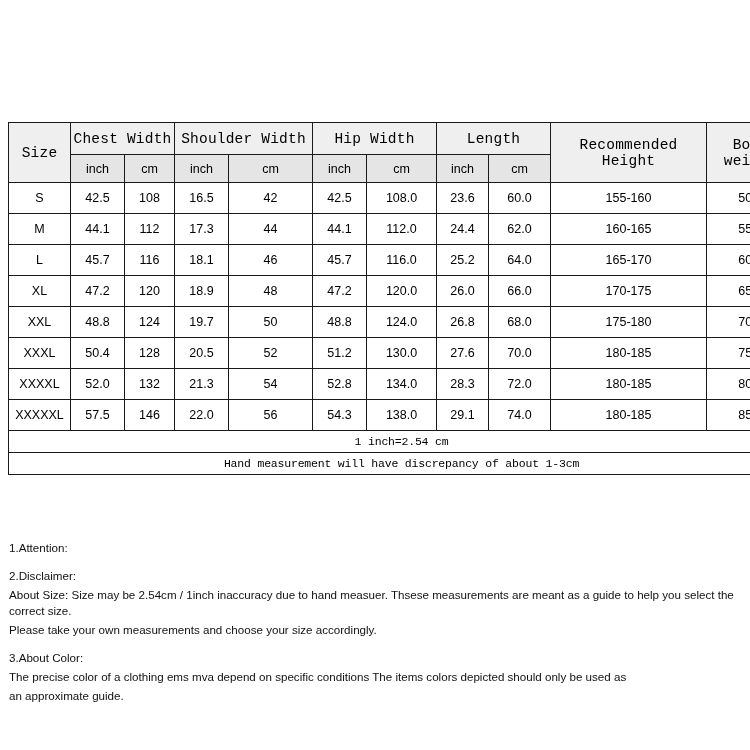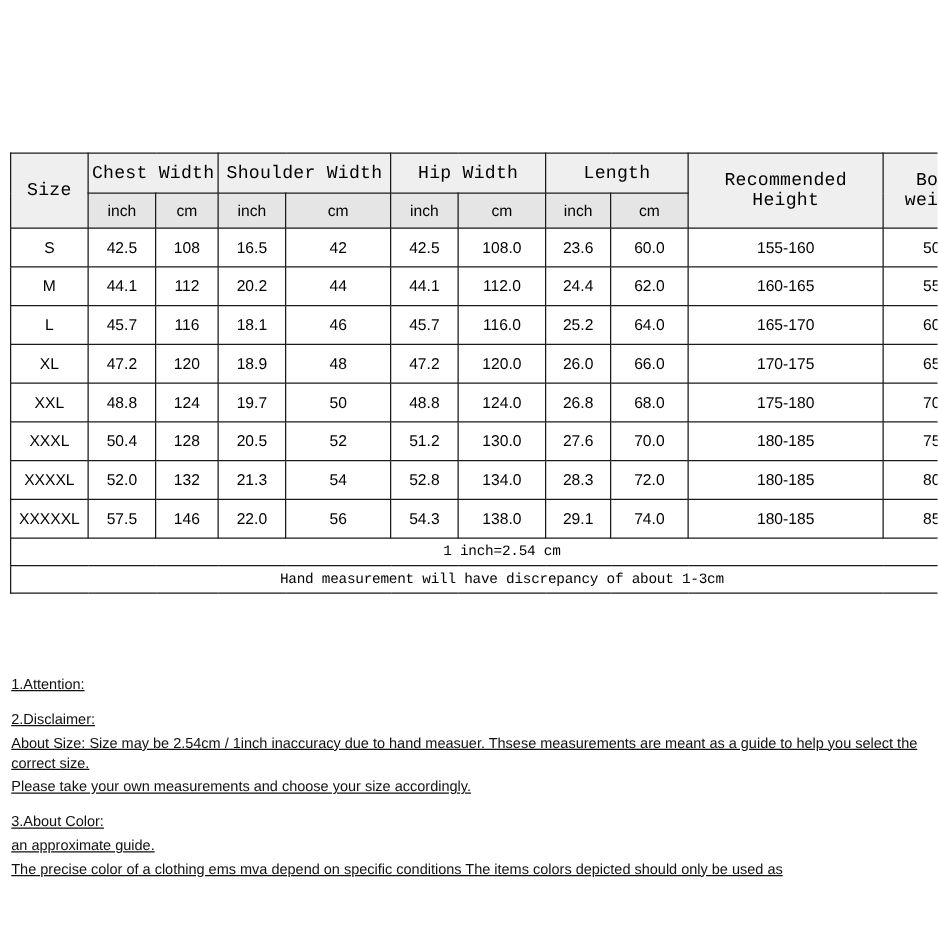--- a/index.html
+++ b/index.html
@@ -65,21 +65,20 @@
     background: #ffffff;
   }
   .notes {
     position: absolute;
     left: 9px;
     top: 540px;
     width: 740px;
     font-size: 11.6px;
     line-height: 1.45;
     color: #111111;
-    text-decoration: underline;
   }
   .notes p { margin: 0 0 2px 0; }
   .notes .gap { height: 9px; }
   
   col.c-size { width: 62px; }
   col.c-in   { width: 54px; }
   col.c-cm   { width: 50px; }
   col.c-in2  { width: 54px; }
   col.c-cm2  { width: 84px; }
   col.c-in3  { width: 54px; }
@@ -140,21 +139,21 @@
           <td>108.0</td>
           <td>23.6</td>
           <td>60.0</td>
           <td>155-160</td>
           <td>50.0</td>
         </tr>
         <tr class="data-row">
           <td class="sizecell">M</td>
           <td>44.1</td>
           <td>112</td>
-          <td>20.2</td>
+          <td>17.3</td>
           <td>44</td>
           <td>44.1</td>
           <td>112.0</td>
           <td>24.4</td>
           <td>62.0</td>
           <td>160-165</td>
           <td>55.0</td>
         </tr>
         <tr class="data-row">
           <td class="sizecell">L</td>
@@ -246,17 +245,17 @@
   </div>
 
   <div class="notes">
     <p>1.Attention:</p>
     <div class="gap"></div>
     <p>2.Disclaimer:</p>
     <p>About Size: Size may be 2.54cm / 1inch inaccuracy due to hand measuer. Thsese measurements are meant as a guide to help you select the correct size.</p>
     <p>Please take your own measurements and choose your size accordingly.</p>
     <div class="gap"></div>
     <p>3.About Color:</p>
+    <p>The precise color of a clothing ems mva depend on specific conditions The items colors depicted should only be used as</p>
     <p>an approximate guide.</p>
-    <p>The precise color of a clothing ems mva depend on specific conditions The items colors depicted should only be used as</p>
   </div>
 
 </div>
 
 </body></html>

